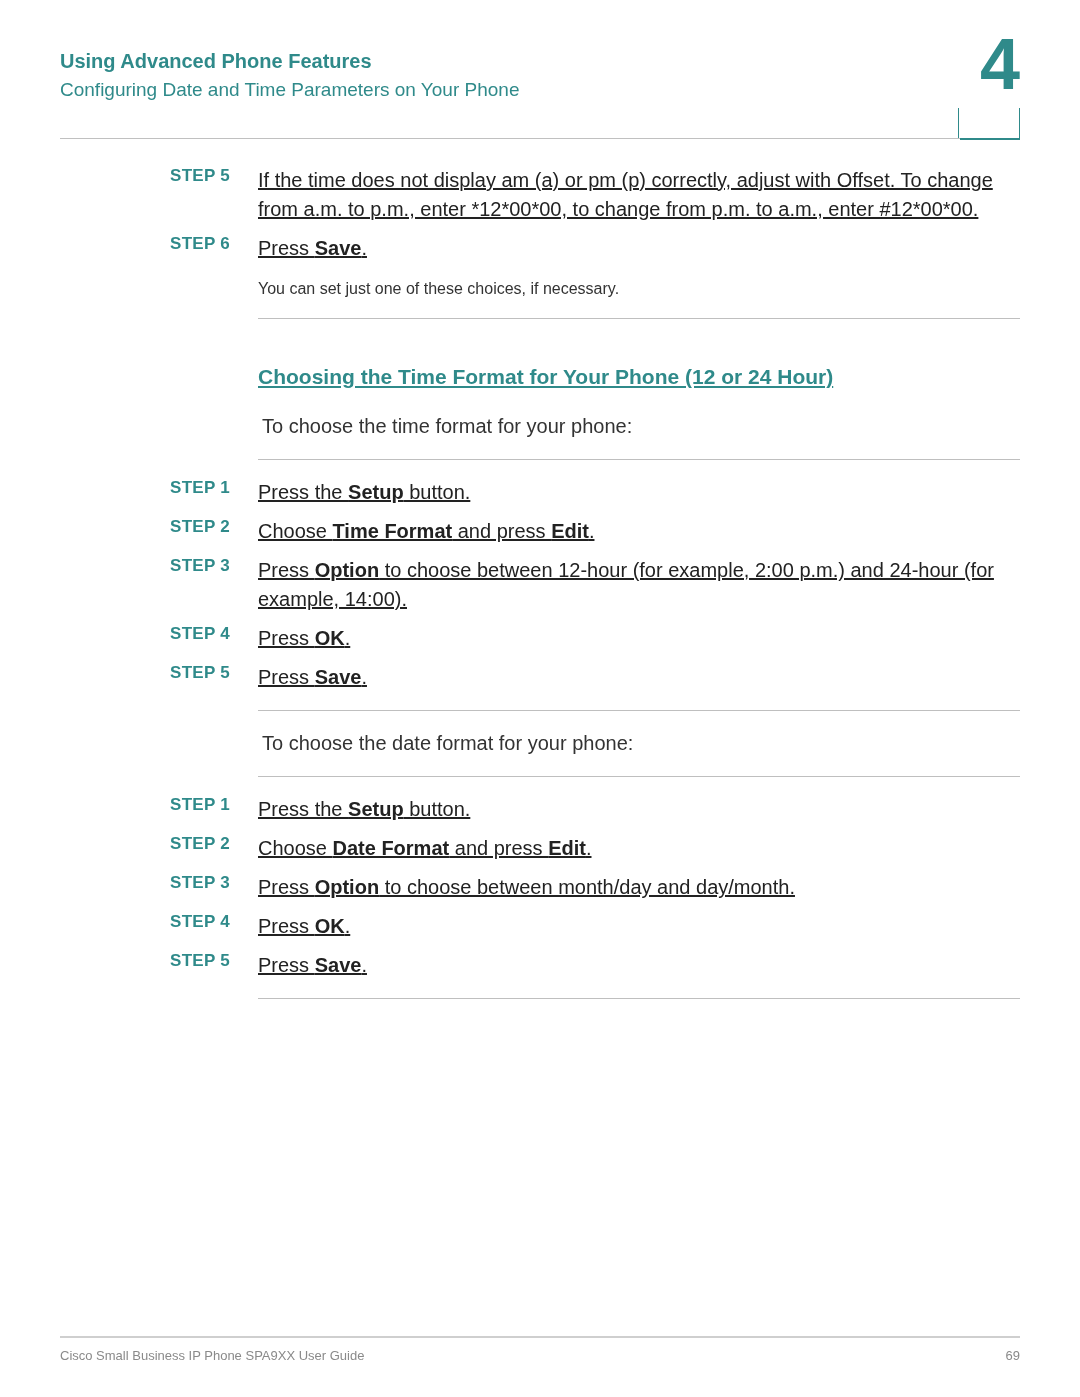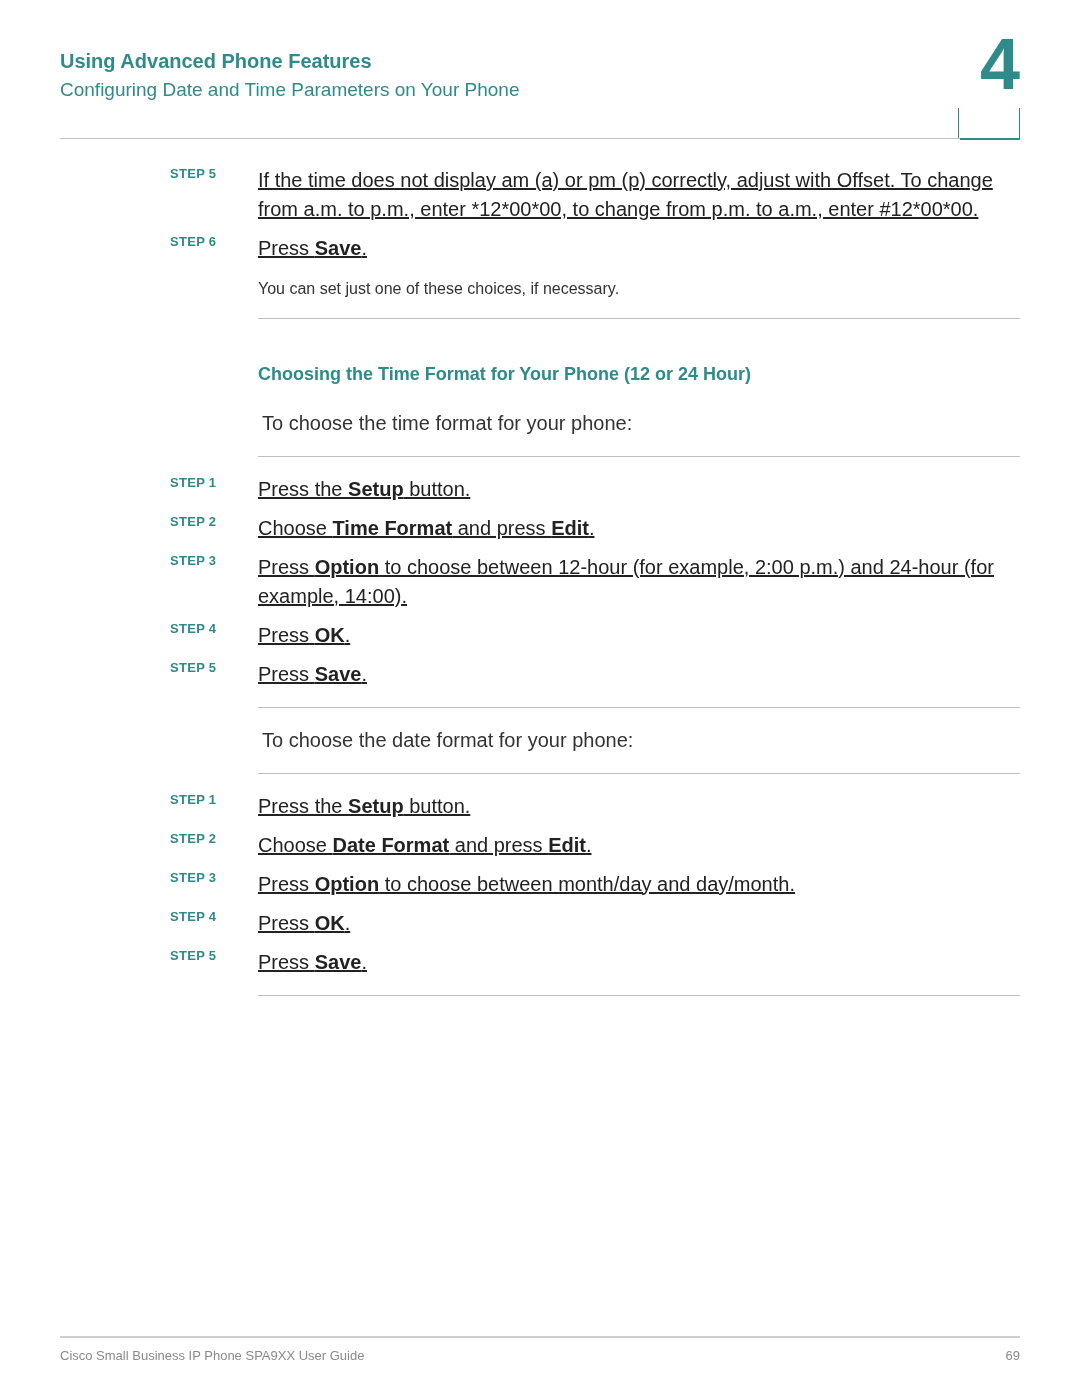--- a/index.html
+++ b/index.html
@@ -81,21 +81,21 @@
   .step-row {
     display: flex;
     align-items: flex-start;
     margin: 6px 0 10px 0;
   }
   .step-label {
     width: 88px;
     flex: 0 0 88px;
     color: var(--teal);
     font-weight: 700;
-    font-size: 13px;
+    font-size: 17px;
     letter-spacing: 0.3px;
   }
   .step-text {
     flex: 1;
     font-size: 20px;
     line-height: 1.45;
     color: #222;
     text-decoration: underline;
   }
   .step-text b { font-weight: 700; }
@@ -107,23 +107,24 @@
     margin-bottom: 4px;
   }
   .hr {
     height: 0;
     border-top: 1px solid var(--gray-line);
     margin: 18px 0 18px 88px;
   }
   .section-title {
     color: var(--teal);
     font-weight: 700;
-    font-size: 18px;
+    font-size: 21px;
     margin: 44px 0 22px 88px;
     line-height: 1.3;
+    text-decoration: underline;
   }
   .intro {
     margin-left: 92px;
     font-size: 20px;
     line-height: 1.45;
     margin-bottom: 12px;
   }
 
   .footer {
     position: absolute;

